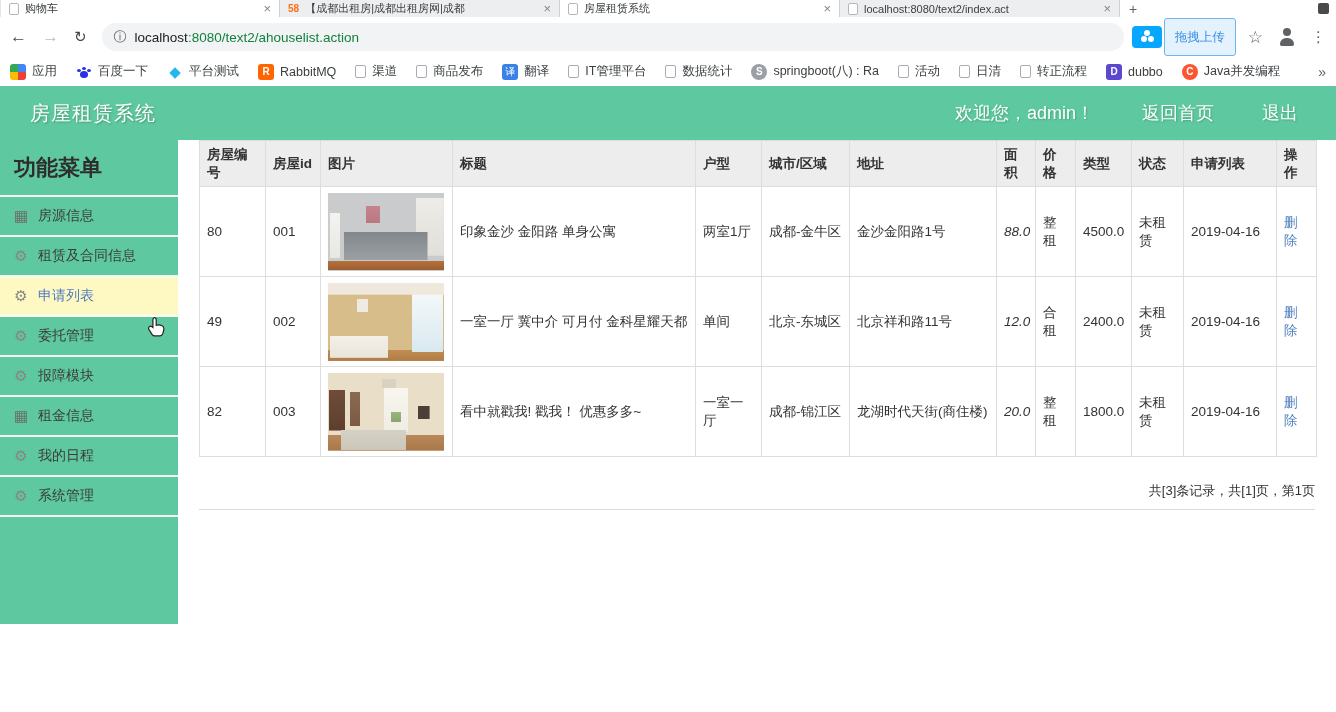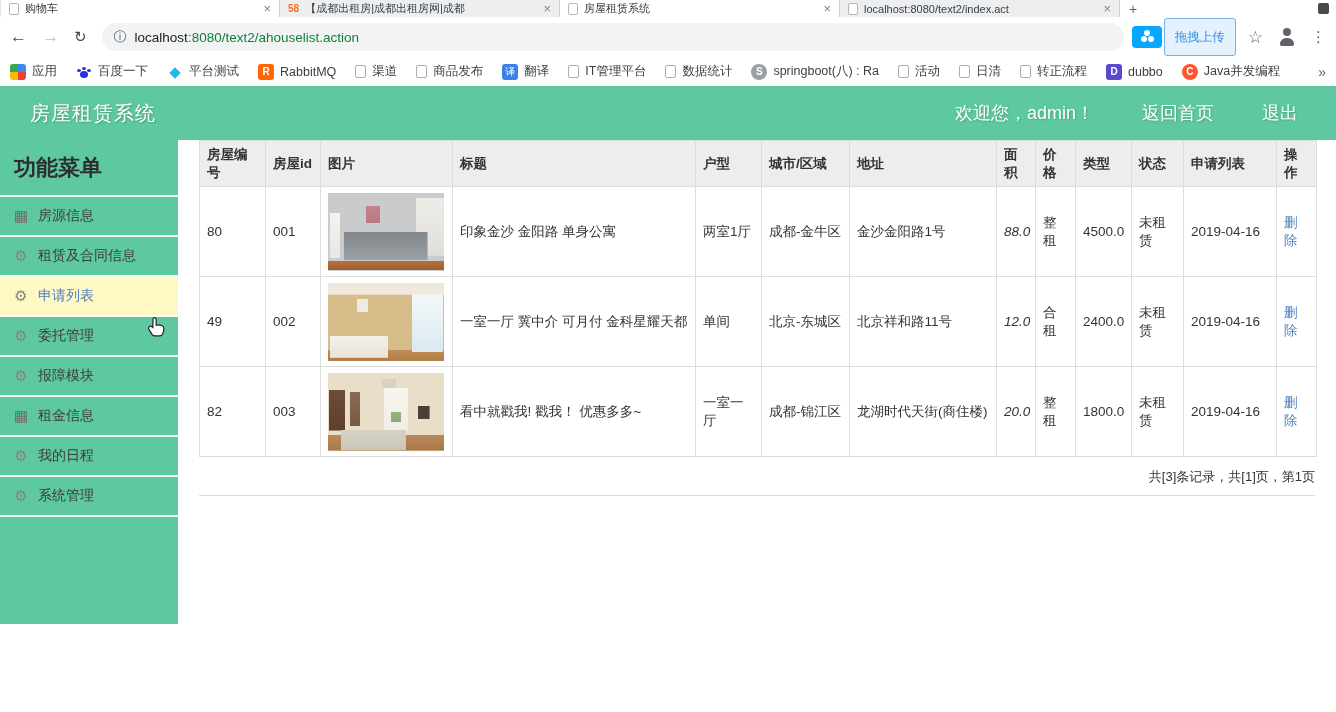--- a/index.html
+++ b/index.html
@@ -120,21 +120,21 @@
       linear-gradient(#d6d1c6,#ccc6b9),
       linear-gradient(#9ab57e,#8aa56e),
       linear-gradient(#f7f5ee,#efede4),
       linear-gradient(#6e4c39,#5e3f2e),
       linear-gradient(#8a6a52,#7a5a44),
       linear-gradient(#4a4036,#4a4036),
       linear-gradient(#b9895b,#a87848);
     background-size:14px 9px, 56% 26%, 9% 13%, 21% 56%, 14% 52%, 9% 44%, 10% 17%, 100% 20%;
     background-position:53% 9%, 26% 99%, 60% 58%, 61% 44%, 1% 46%, 21% 44%, 86% 52%, 0 100%; }
 
-  .pager { text-align:right; margin-top:11px; font-size:13px; color:#333; }
+  .pager { text-align:right; margin-top:25px; font-size:13px; color:#333; }
   .hr { border-top:1px solid #dcdcdc; margin-top:9px; }
 
   .cursor { position:absolute; left:147px; top:316px; z-index:9; pointer-events:none; }
 </style>
 </head>
 <body>
 
 <div class="chrome">
   <div class="tabbar">
 

